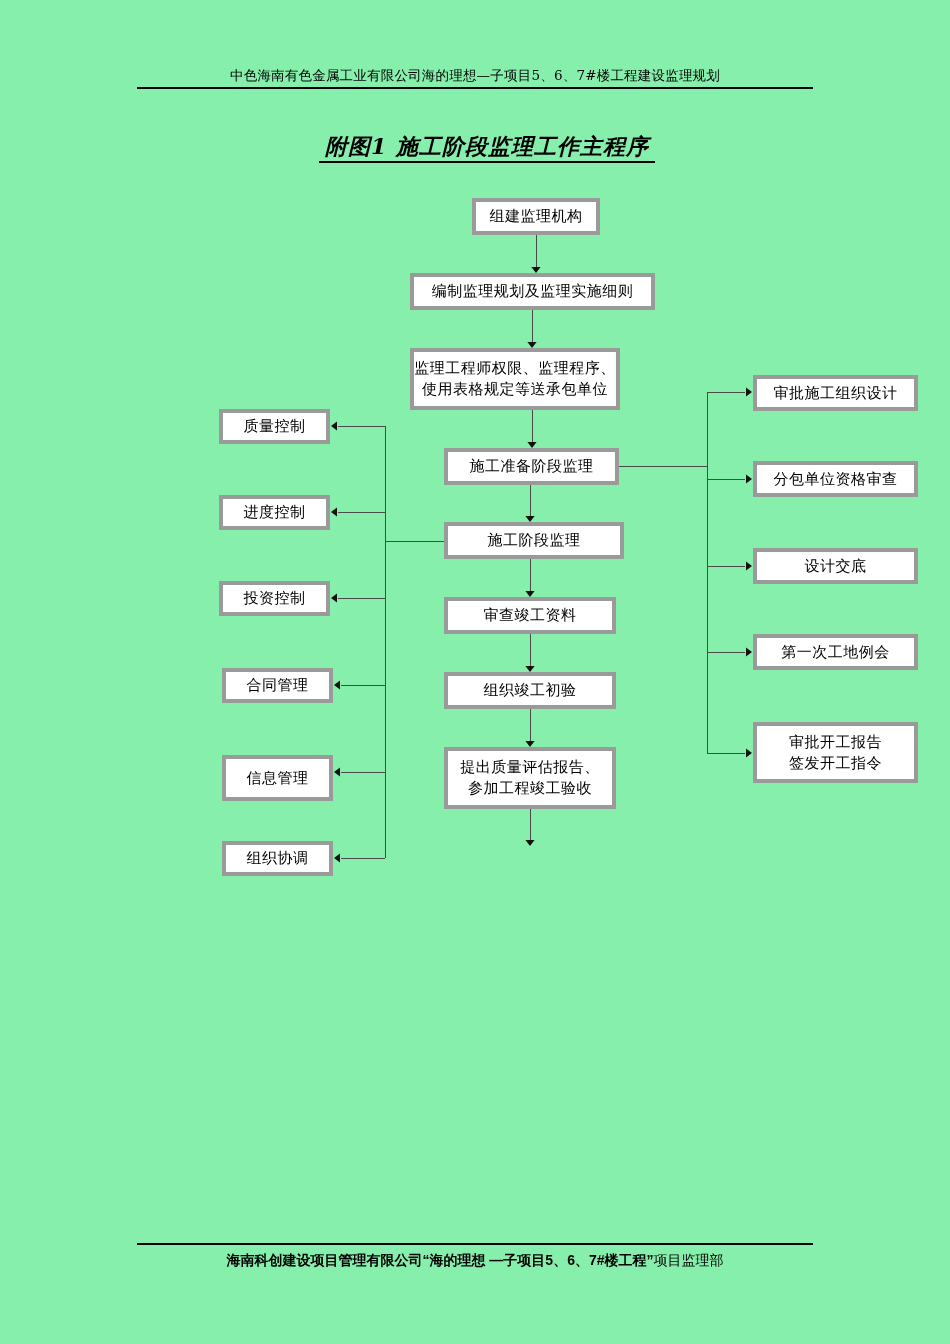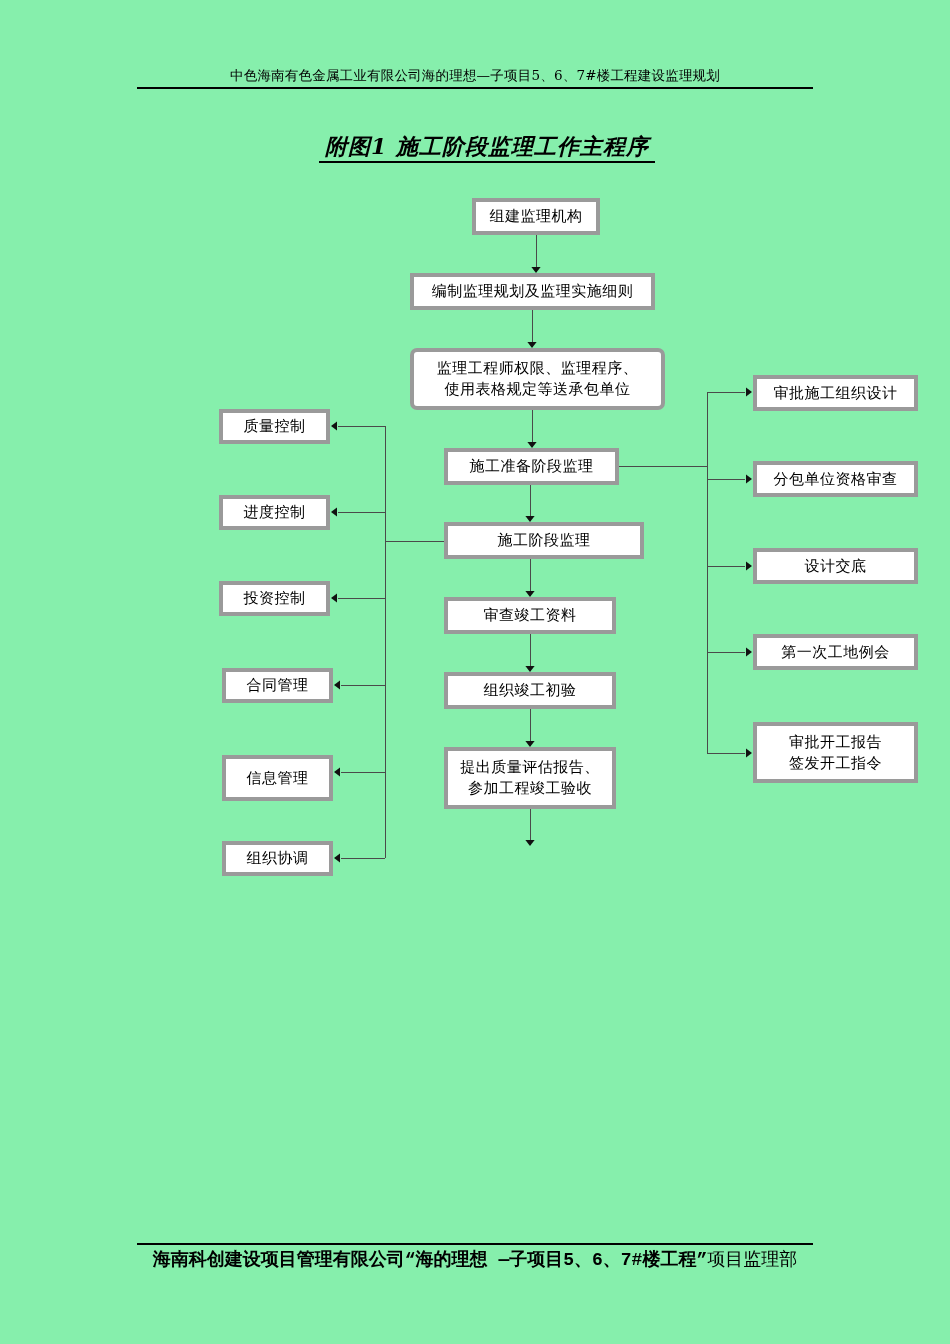--- a/index.html
+++ b/index.html
@@ -102,22 +102,22 @@
     top: 1243px;
     width: 676px;
     text-align: center;
   }
   #footer-rule {
     border-bottom: 2px solid #000;
     width: 100%;
     margin-bottom: 6px;
   }
   #footer-text {
-    font-family: Liberation Mono, monospace;
-    font-size: 18px;
+    font-family: Liberation Sans, sans-serif;
+    font-size: 14px;
     line-height: 18px;
     white-space: nowrap;
   }
   #footer-text .bold { font-weight: bold; }
 </style>
 </head>
 <body>
 
 <div id="page">
 
@@ -175,28 +175,28 @@
         <line x1="707" y1="753" x2="745" y2="753" stroke="#4a4a4a" stroke-width="1" shape-rendering="crispEdges"></line>
         <polygon points="746,748.4 746,757.6 752,753" fill="#111"></polygon>
       </svg>
 
   <div class="node" style="left: 472px; top: 198px; width: 128px; height: 37px; border-color: rgb(154, 154, 154); color: rgb(0, 0, 0);">
         <span class="node-label">组建监理机构</span>
       </div>
       <div class="node" style="left: 410px; top: 273px; width: 245px; height: 37px; border-color: rgb(154, 154, 154); color: rgb(0, 0, 0);">
         <span class="node-label">编制监理规划及监理实施细则</span>
       </div>
-      <div class="node" style="left: 410px; top: 348px; width: 255px; height: 62px; border-color: rgb(154, 154, 154); color: rgb(0, 0, 0); border-radius: 7px;">
+      <div class="node" style="left: 410px; top: 348px; width: 210px; height: 62px; border-color: rgb(154, 154, 154); color: rgb(0, 0, 0);">
         <span class="node-label">监理工程师权限、监理程序、
 使用表格规定等送承包单位</span>
       </div>
       <div class="node" style="left: 444px; top: 448px; width: 175px; height: 37px; border-color: rgb(154, 154, 154); color: rgb(0, 0, 0);">
         <span class="node-label">施工准备阶段监理</span>
       </div>
-      <div class="node" style="left: 444px; top: 522px; width: 200px; height: 37px; border-color: rgb(154, 154, 154); color: rgb(0, 0, 0);">
+      <div class="node" style="left: 444px; top: 522px; width: 180px; height: 37px; border-color: rgb(154, 154, 154); color: rgb(0, 0, 0);">
         <span class="node-label">施工阶段监理</span>
       </div>
       <div class="node" style="left: 444px; top: 597px; width: 172px; height: 37px; border-color: rgb(154, 154, 154); color: rgb(0, 0, 0);">
         <span class="node-label">审查竣工资料</span>
       </div>
       <div class="node" style="left: 444px; top: 747px; width: 172px; height: 62px; border-color: rgb(154, 154, 154); color: rgb(0, 0, 0);">
         <span class="node-label">提出质量评估报告、
 参加工程竣工验收</span>
       </div>
       <div class="node" style="left: 444px; top: 672px; width: 172px; height: 37px; border-color: rgb(154, 154, 154); color: rgb(0, 0, 0);">

